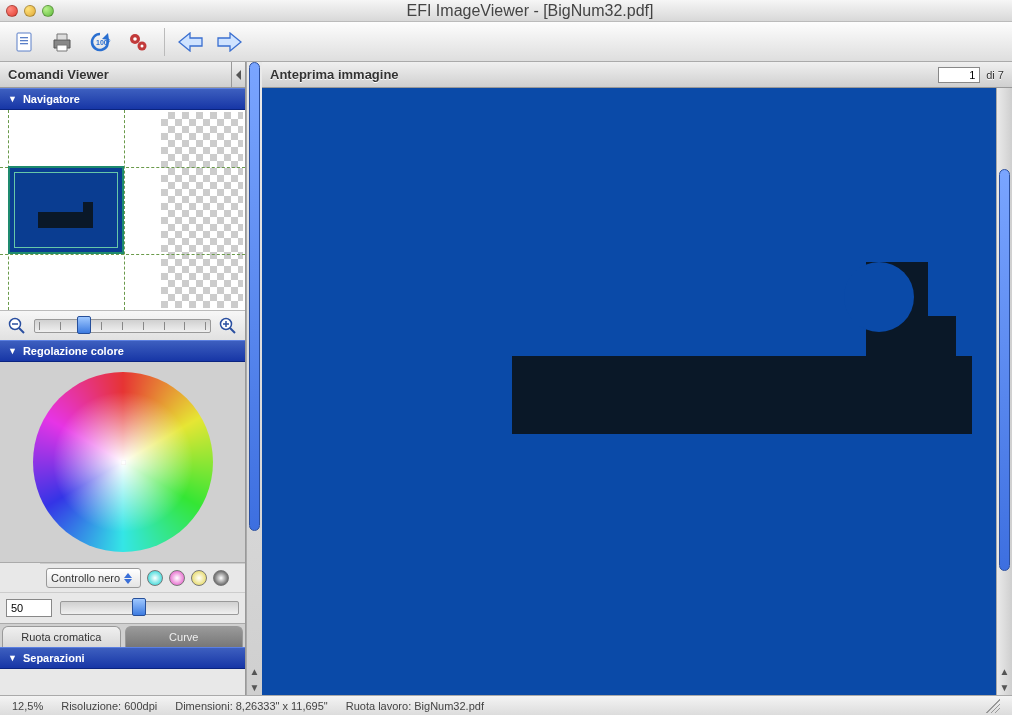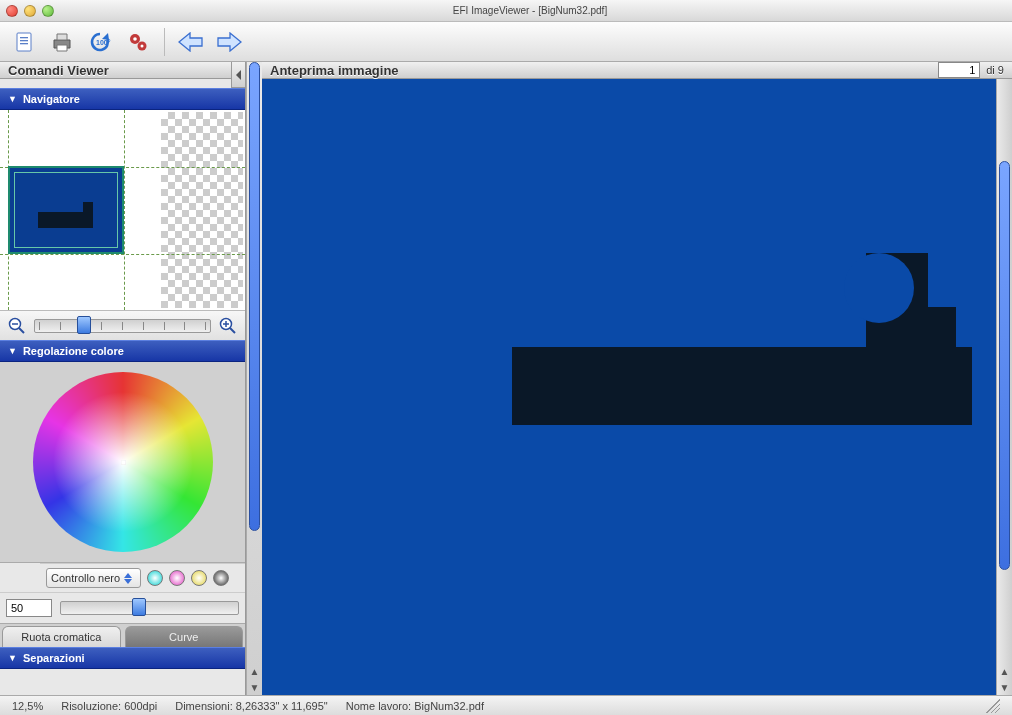--- a/index.html
+++ b/index.html
@@ -5,33 +5,33 @@
 * { box-sizing: border-box; margin: 0; padding: 0; font-family: "Lucida Grande", Arial, sans-serif; }
 body { background: #ececec; width: 1012px; height: 715px; overflow: hidden; font-size: 11px; color: #333; }
 
 
 .titlebar { height: 22px; background: linear-gradient(#f6f6f6,#d8d8d8); border-bottom: 1px solid #bbb; display: flex; align-items: center; padding: 0 6px; }
 .traffic { display: flex; gap: 6px; }
 .tl { width: 12px; height: 12px; border-radius: 50%; border: 1px solid rgba(0,0,0,.25); }
 .tl.red { background: radial-gradient(circle at 30% 30%, #ff8a80, #e33e32); }
 .tl.yel { background: radial-gradient(circle at 30% 30%, #ffe27a, #e0a838); }
 .tl.grn { background: radial-gradient(circle at 30% 30%, #b8f28b, #5fb93c); }
-.title { flex: 1; text-align: center; color: #444; font-size: 10px; }
+.title { flex: 1; text-align: center; color: #444; font-size: 16px; }
 
 
 .toolbar { height: 40px; background: linear-gradient(#fdfdfd,#dedede); border-bottom: 1px solid #aaa; display: flex; align-items: center; padding: 0 8px; gap: 6px; }
 .tbtn { width: 32px; height: 32px; display:flex; align-items:center; justify-content:center; border-radius:4px; }
 .sep { width:1px; height:28px; background:#bbb; margin:0 4px; }
 
 
 .main { display:flex; height: calc(100% - 22px - 40px - 20px); }
 
 
 .sidebar { width: 246px; display:flex; flex-direction:column; border-right:1px solid #999; background:#e8e8e8; }
-.panel-header { height:17px; background: linear-gradient(#f0f0f0,#cfcfcf); border-bottom:1px solid #999; display:flex; align-items:center; padding:0 8px; font-weight:bold; font-size:13px; color:#333; text-shadow:0 1px 0 #fff; }
+.panel-header { height:26px; background: linear-gradient(#f0f0f0,#cfcfcf); border-bottom:1px solid #999; display:flex; align-items:center; padding:0 8px; font-weight:bold; font-size:13px; color:#333; text-shadow:0 1px 0 #fff; }
 .collapse-handle { width:14px; height:26px; background:linear-gradient(#f0f0f0,#cfcfcf); border-left:1px solid #999; border-bottom:1px solid #999; display:flex; align-items:center; justify-content:center; }
 .phwrap { display:flex; }
 .phwrap .panel-header { flex:1; }
 
 .section-hdr { height:22px; background: linear-gradient(#3d5fbf,#1736a6); color:#fff; display:flex; align-items:center; padding:0 8px; font-weight:bold; font-size:11px; border-top:1px solid #5b7fe0; border-bottom:1px solid #0b2480; }
 .section-hdr .tri { margin-right:6px; font-size:9px; }
 
 .navbox { position:relative; height:200px; background:#fff; display:flex; flex-direction:column; }
 .navthumb { flex:1; position:relative; }
 .checker { position:absolute; top:2px; bottom:2px; right:2px; width:82px;
@@ -264,21 +264,21 @@
     <div class="sarrow">▼</div>
   </div>
   </div>
 
   <div class="preview">
     <div class="phwrap">
       <div class="panel-header">
         <span>Anteprima immagine</span>
         <div class="pagebox">
           <input class="pagein" value="1" style="">
-          <span>di 9</span>
+          <span>di 7</span>
         </div>
       </div>
     </div>
     <div class="canvaswrap">
       <div class="canvas">
         <div class="bigup"></div>
         <div class="bigcurve"></div>
         <div class="bigshape"></div>
         <div class="bigright"></div>
       </div>
@@ -290,16 +290,16 @@
         <div class="sarrow">▼</div>
       </div>
     </div>
   </div>
 </div>
 
 <div class="status">
   <span>12,5%</span>
   <span>Risoluzione: 600dpi</span>
   <span>Dimensioni: 8,26333" x 11,695"</span>
-  <span>Nome lavoro: BigNum32.pdf</span>
+  <span>Ruota lavoro: BigNum32.pdf</span>
   <div class="grow"></div>
   <div class="resize"></div>
 </div>
 
 </body></html>

